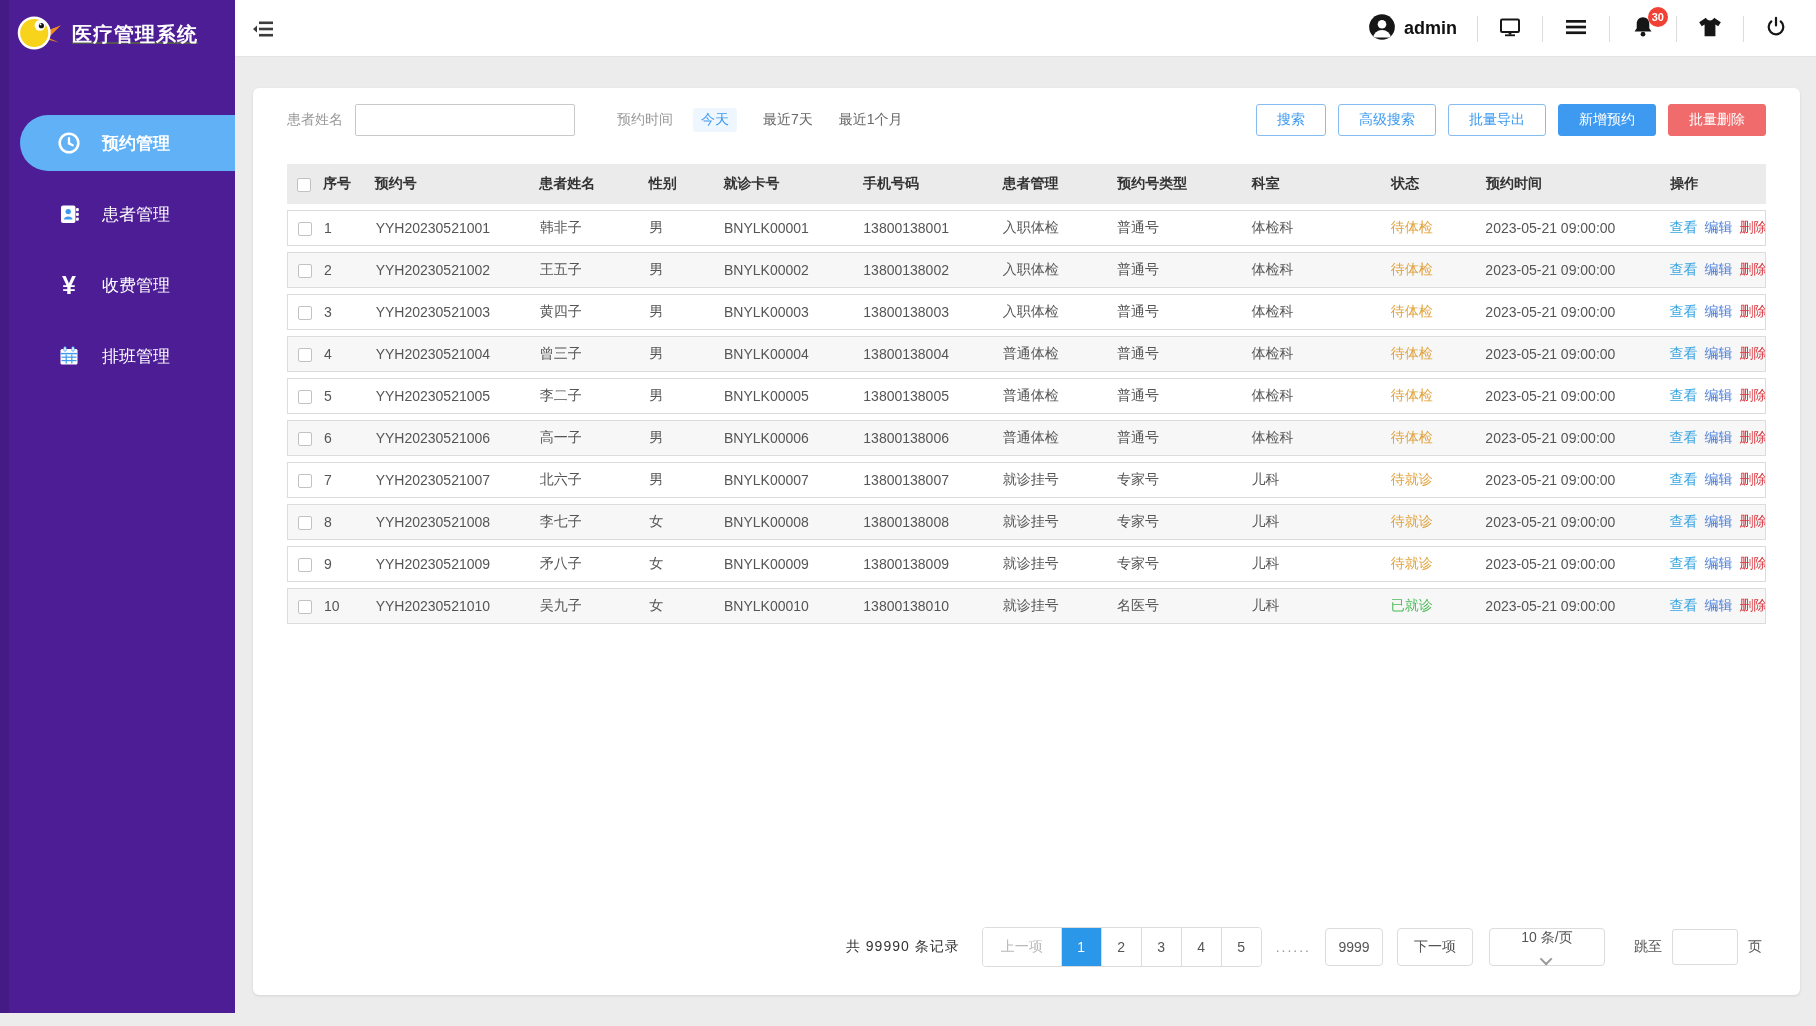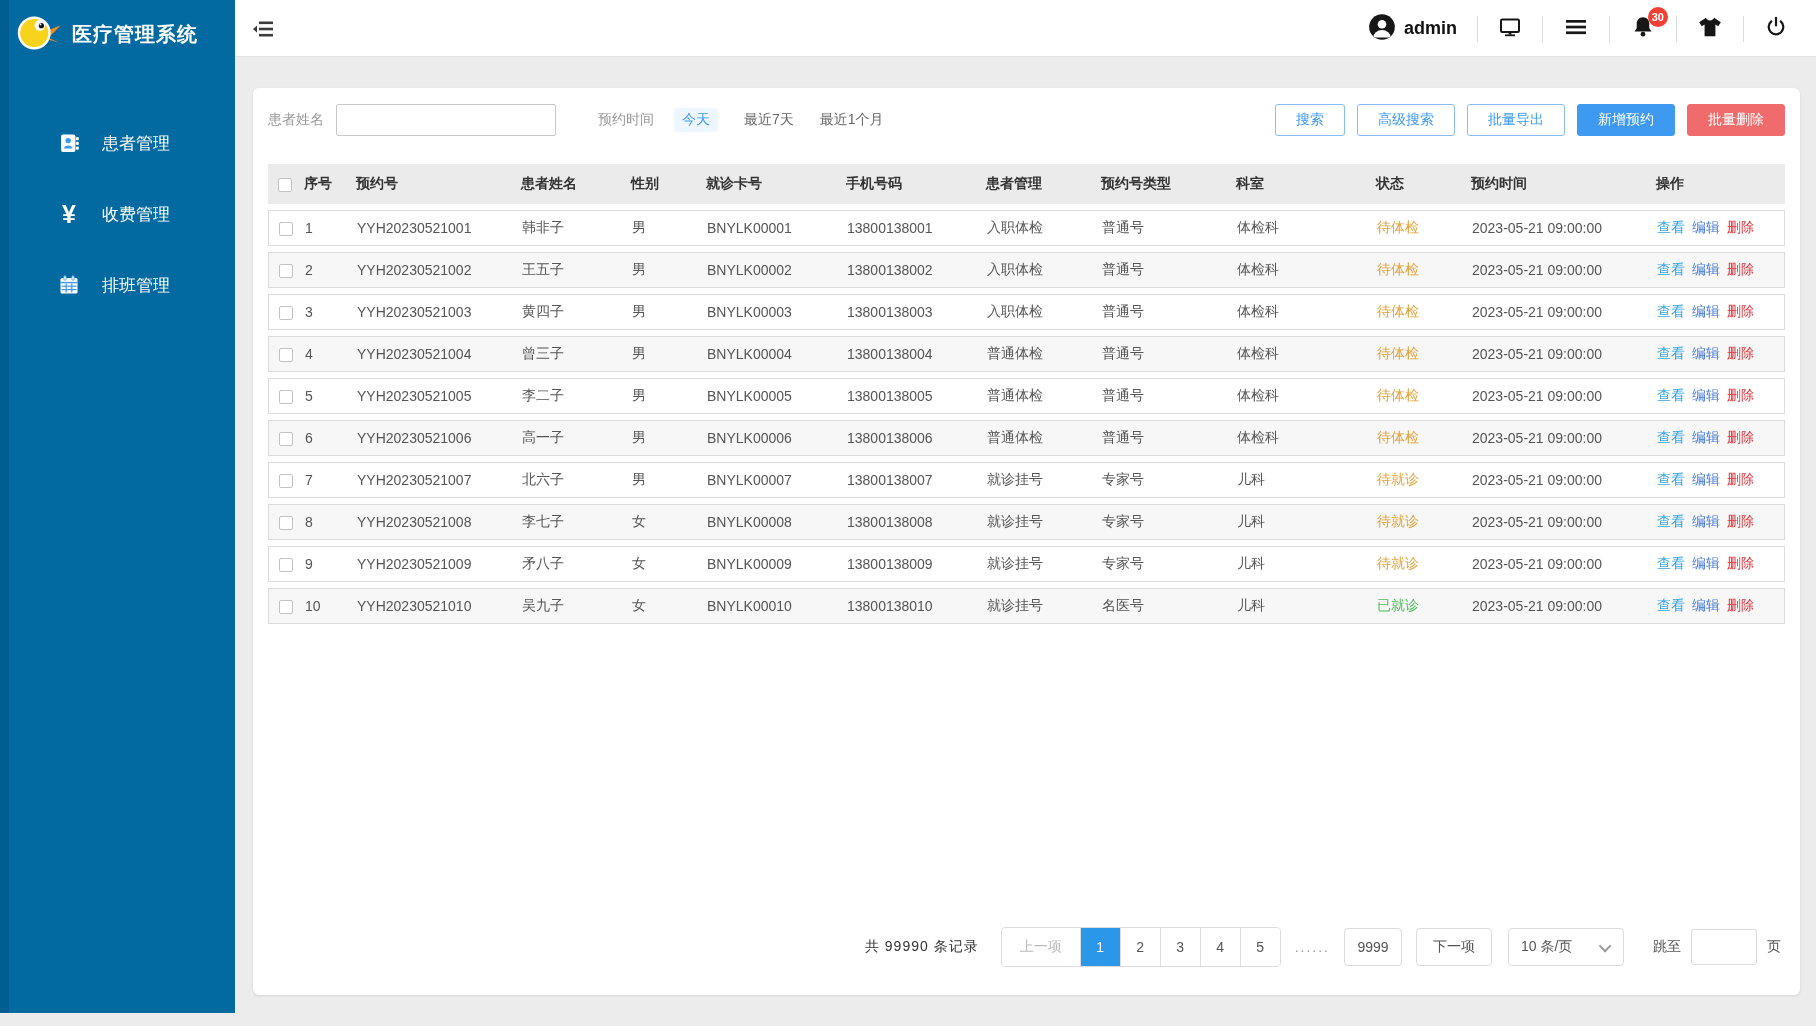--- a/index.html
+++ b/index.html
@@ -5,41 +5,41 @@
   * { margin:0; padding:0; box-sizing:border-box; }
   html,body { width:1816px; height:1026px; }
   body {
     font-family:"Liberation Sans","DejaVu Sans",sans-serif;
     background:#ececec; position:relative; overflow:hidden;
     color:#555; font-size:14px;
   }
   a { text-decoration:none; cursor:pointer; }
 
   
-  .sidebar { position:absolute; left:0; top:0; width:235px; height:1013px; background:#0369a1; z-index:3; }
+  .sidebar { position:absolute; left:0; top:0; width:235px; height:1013px; background:#4c1d95; z-index:3;text-decoration:underline; }
   .sidebar .edge { position:absolute; left:0; top:0; width:9px; height:100%; background:rgba(0,0,0,.10); }
   .logo { display:flex; align-items:center; gap:10px; padding:12px 0 0 16px; }
   .logo-title { color:#fff; font-size:20px; font-weight:bold; letter-spacing:1px; }
   .menu { position:absolute; top:121px; left:0; right:0; }
   .menu-item { display:flex; align-items:center; gap:20px; height:44px; margin-bottom:27px; padding-left:56px; color:#fff; font-size:17px; cursor:pointer; }
   .menu-item .mi-icon { width:26px; height:26px; display:flex; align-items:center; justify-content:center; }
   .menu-item.active { background:#60b1f6; height:56px; margin-top:-6px; margin-bottom:21px; margin-left:20px; padding-left:36px; border-radius:28px 0 0 28px; font-weight:bold; }
   .yen-glyph { color:#fff; font-size:25px; font-weight:bold; line-height:1; }
 
   
   .topbar { position:absolute; left:235px; top:0; right:0; height:57px; background:#fff; border-bottom:1px solid #e4e4e4; z-index:2; }
   .collapse-btn { position:absolute; left:16px; top:16px; width:26px; height:26px; cursor:pointer; }
   .top-right { position:absolute; right:8px; top:0; height:57px; display:flex; align-items:center; }
   .top-item { display:flex; align-items:center; gap:8px; padding:0 20px; height:26px; border-right:1px solid #dcdcdc; cursor:pointer; position:relative; }
   .top-item:last-child { border-right:none; }
   .username { font-weight:bold; color:#111; font-size:18px; }
   .badge { position:absolute; top:-9px; right:8px; min-width:20px; height:20px; border-radius:10px; background:#f04134; color:#fff; font-size:11px; display:flex; align-items:center; justify-content:center; padding:0 4px; font-weight:bold; }
 
   
-  .card { position:absolute; left:253px; top:88px; right:16px; bottom:31px; background:#fff; border-radius:6px; box-shadow:0 1px 3px rgba(0,0,0,.10); padding:0 15px; display:flex; flex-direction:column; }
+  .card { position:absolute; left:253px; top:88px; right:16px; bottom:31px; background:#fff; border-radius:6px; box-shadow:0 1px 3px rgba(0,0,0,.10); padding:0 34px; display:flex; flex-direction:column; }
 
   
   .filter { display:flex; align-items:center; padding:16px 0 12px; }
   .f-label { color:#999; font-size:14px; }
   .f-input { width:220px; height:32px; border:1px solid #c9c9c9; border-radius:2px; margin-left:12px; padding:0 8px; font-size:14px; outline:none; }
   .time-label { margin-left:42px; }
   .time-opt { margin-left:26px; color:#666; font-size:14px; }
   .time-opt.selected { color:#3d9af0; background:#eef6ff; padding:3px 8px; border-radius:3px; margin-left:20px; }
   .f-spacer { flex:1; }
   .btn { height:32px; padding:0 20px; border-radius:3px; font-size:14px; cursor:pointer; margin-left:12px; display:inline-flex; align-items:center; justify-content:center; font-family:inherit; }
@@ -77,21 +77,21 @@
   
   .pager { margin-top:auto; display:flex; align-items:center; justify-content:flex-end; padding:0 4px 28px; color:#555; font-size:14px; }
   .total { margin-right:22px; color:#333; letter-spacing:1px; }
   .pg-group { display:flex; border:1px solid #dcdcdc; border-radius:4px; overflow:hidden; }
   .pg-btn { min-width:40px; height:38px; display:flex; align-items:center; justify-content:center; background:#fff; color:#555; border-left:1px solid #dcdcdc; cursor:pointer; font-size:14px; }
   .pg-btn:first-child { border-left:none; padding:0 18px; color:#b9b9b9; }
   .pg-btn.active { background:#2b97e8; color:#fff; }
   .pg-ellipsis { margin:0 14px; color:#999; letter-spacing:2px; }
   .pg-single { min-width:58px; height:38px; border:1px solid #dcdcdc; border-radius:4px; display:flex; align-items:center; justify-content:center; background:#fff; cursor:pointer; }
   .pg-next { margin-left:14px; padding:0 16px; }
-  .pg-size { margin-left:16px; width:116px; height:38px; border:1px solid #dcdcdc; border-radius:4px; display:flex; align-items:center; justify-content:space-between; padding:0 12px; background:#fff; cursor:pointer; }
+  .pg-size { margin-left:16px; width:116px; height:38px; border:1px solid #dcdcdc; border-radius:4px; display:flex; align-items:center; justify-content:space-between; padding:0 12px; background:#fff; cursor:pointer;flex-direction:column; }
   .caret { width:9px; height:9px; border-left:2px solid #999; border-bottom:2px solid #999; transform:rotate(-45deg) translateY(-2px); }
   .jump-label { margin-left:29px; }
   .jump-input { width:66px; height:36px; border:1px solid #dcdcdc; border-radius:3px; margin-left:10px; padding:0 8px; outline:none; font-size:14px; }
   .jump-suffix { margin-left:10px; }
 </style>
 </head>
 <body>
 
 <div class="sidebar">
   <div class="edge"></div>
@@ -103,20 +103,29 @@
         <circle cx="19" cy="22" r="16" fill="#f8d31c" stroke="#fff" stroke-width="2.5"></circle>
         <circle cx="25" cy="14" r="5.6" fill="#fff"></circle>
         <circle cx="26.5" cy="14.3" r="2.7" fill="#111"></circle>
         <circle cx="25.6" cy="13" r="1" fill="#fff"></circle>
       </svg>
     </span>
     <span class="logo-title">医疗管理系统</span>
   </div>
 
   <div class="menu">
+    <div class="menu-item active">
+      <span class="mi-icon">
+        <svg width="26" height="26" viewBox="0 0 24 24">
+          <circle cx="12" cy="12" r="8.6" fill="none" stroke="#fff" stroke-width="2.4"></circle>
+          <path d="M12 7.6 V12.4 L15.4 14.1" fill="none" stroke="#fff" stroke-width="2.2" stroke-linecap="round"></path>
+        </svg>
+      </span>
+      <span>预约管理</span>
+    </div>
     <div class="menu-item">
       <span class="mi-icon">
         <svg width="24" height="24" viewBox="0 0 24 24">
           <rect x="4" y="3.5" width="14.5" height="17.5" rx="2" fill="#fff"></rect>
           <rect x="19" y="6" width="2.8" height="3.2" rx="1" fill="#fff"></rect>
           <rect x="19" y="10.8" width="2.8" height="3.2" rx="1" fill="#fff"></rect>
           <rect x="19" y="15.6" width="2.8" height="3.2" rx="1" fill="#fff"></rect>
           <circle cx="11.2" cy="9.6" r="2.7" fill="#3d9af0"></circle>
           <path d="M6.8 17.4 a4.5 3.8 0 0 1 8.8 0 z" fill="#3d9af0"></path>
         </svg>

